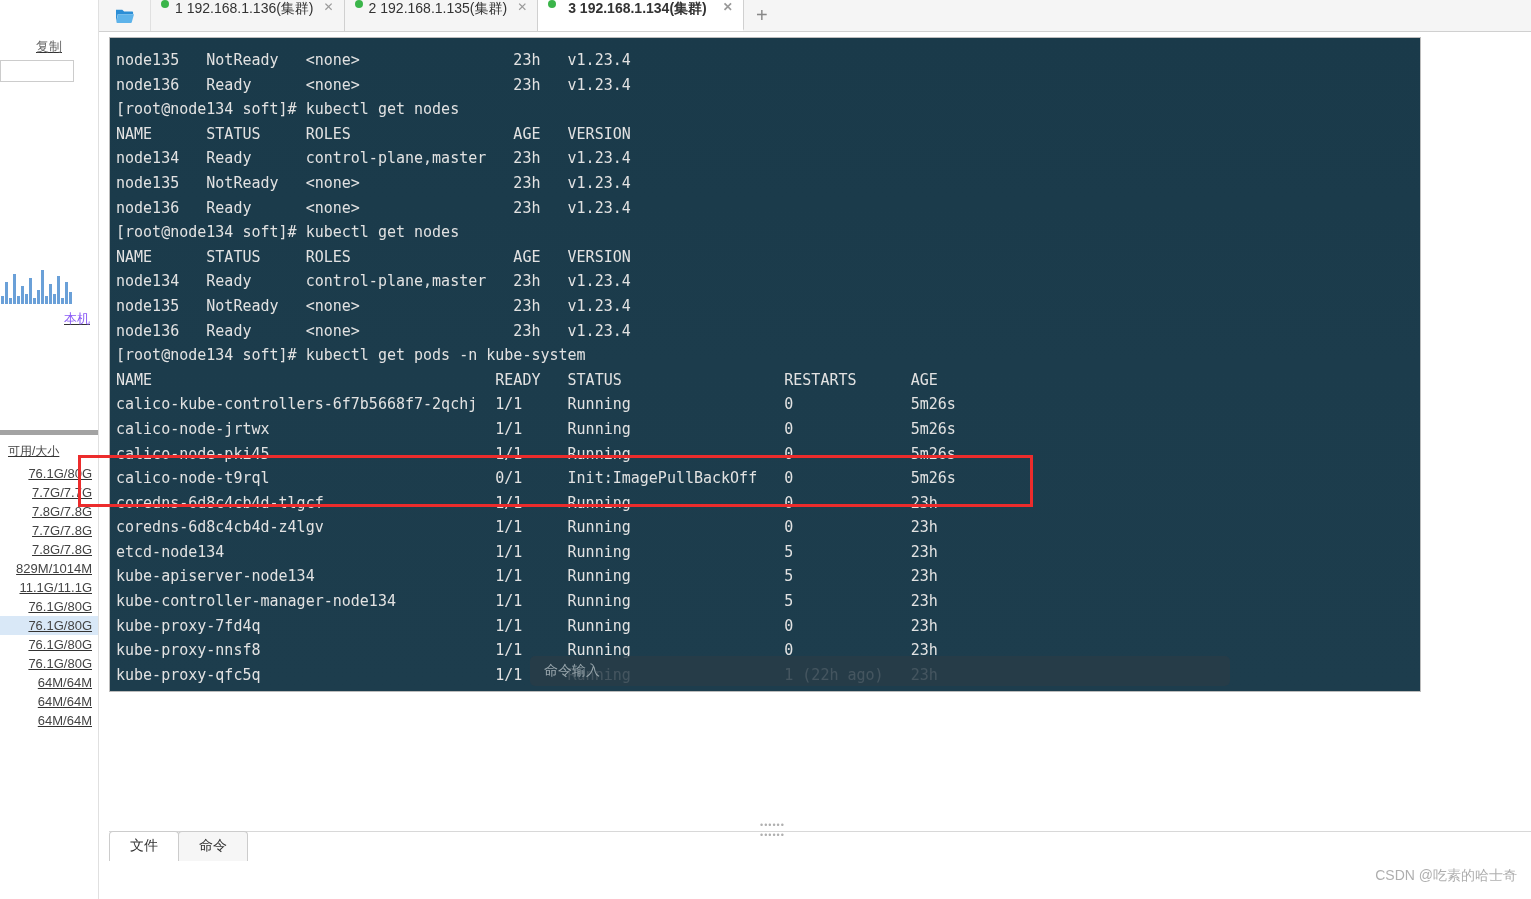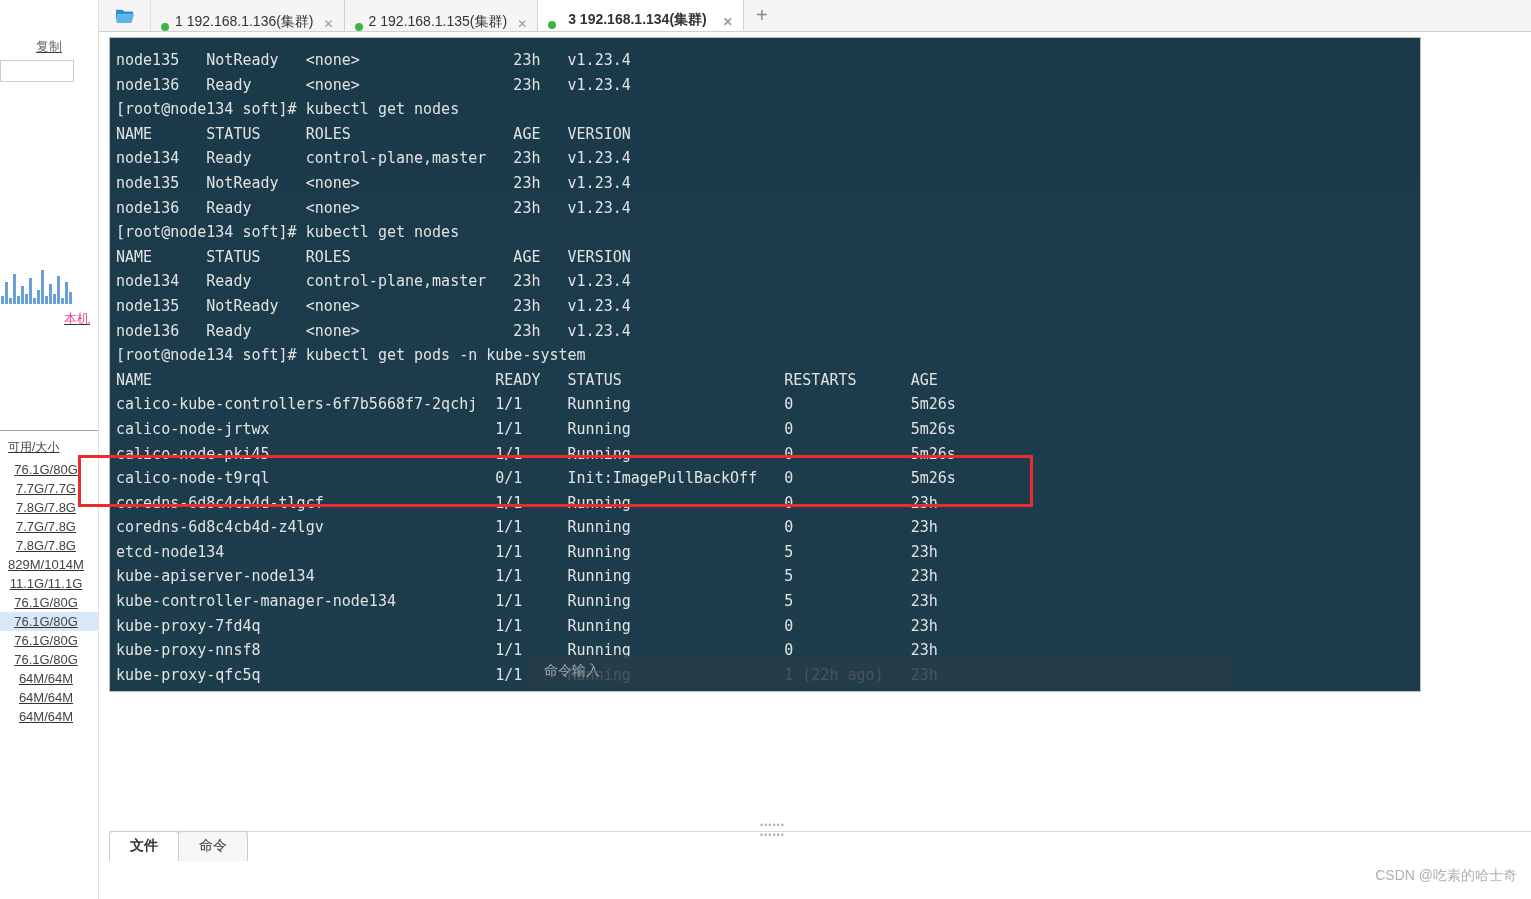--- a/index.html
+++ b/index.html
@@ -25,48 +25,48 @@
   .small-field {
     width: 74px; height: 22px; border: 1px solid #ccc;
     margin: 4px 0 0 0; background: #fff;
   }
   .spark {
     width: 96px; height: 36px;
     margin-top: 186px;
     display: flex; align-items: flex-end; gap: 1px; padding-left: 1px;
   }
   .spark span { display: inline-block; width: 3px; background: #6aa0d8; }
-  .local-label { color: #ec4899; font-size: 13px; text-align: right; padding: 6px 8px 0 0; }
+  .local-label { color: #8b5cf6; font-size: 13px; text-align: right; padding: 6px 8px 0 0; }
   .usage-header {
     font-size: 12px; color: #444; padding: 8px 4px 4px 8px;
-    border-top: 1px solid #a3a3a3; margin-top: 102px;
+    border-top: 5px solid #a3a3a3; margin-top: 102px;
   }
   .usage-list { }
   .usage-row {
-    text-align: center; padding: 2px 6px 2px 0;
+    text-align: right; padding: 2px 6px 2px 0;
     font-size: 13px; color: #444; font-family: Arial, sans-serif;
     white-space: nowrap;
   }
   .usage-row.sel { background: #d9e8f7; }
 
   .tabbar {
     position: absolute;
     left: 99px; top: 0;
     right: 0; height: 32px;
     background: #f5f5f5;
     border-bottom: 1px solid #d0d0d0;
     display: flex; align-items: stretch;
   }
   .folder-btn {
     width: 52px; display: flex; align-items: center; justify-content: center;
     border-right: 1px solid #e0e0e0; cursor: pointer;
   }
   .folder-btn svg { width: 22px; height: 18px; fill: #2b8ed6; }
   .tab {
-    display: flex; align-items: flex-end;
+    display: flex; align-items: flex-start;
     padding: 0 10px; gap: 6px;
     border-right: 1px solid #d0d0d0;
     background: #f5f5f5;
     font-size: 14px; color: #333; cursor: pointer;
     white-space: nowrap;
   }
   .tab.active { background: #fff; border-bottom: 2px solid #fff; font-weight: 600; gap: 12px; }
   .dot { width: 8px; height: 8px; border-radius: 50%; background: #3bb54a; }
   .tab .close { color: #999; font-size: 12px; margin-left: 4px; }
   .add-tab {
@@ -119,21 +119,21 @@
     height: 30px;
     display: flex; align-items: flex-end;
     border-top: 1px solid #d8d8d8;
     padding-top: 4px;
   }
   .btab {
     padding: 5px 20px 6px; border: 1px solid #ccc; border-bottom: none;
     border-radius: 4px 4px 0 0; background: #f6f6f6;
     font-size: 14px; margin-right: -1px; cursor: pointer;
   }
-  .btab.active { background: #fff; font-weight: 700; }
+  .btab.active { background: #fff; font-weight: 400; }
 
   .watermark {
     position: absolute;
     right: 14px; bottom: 14px;
     color: rgba(120,120,120,0.6);
     font-size: 14px;
   }
 </style>
 </head>
 <body>

